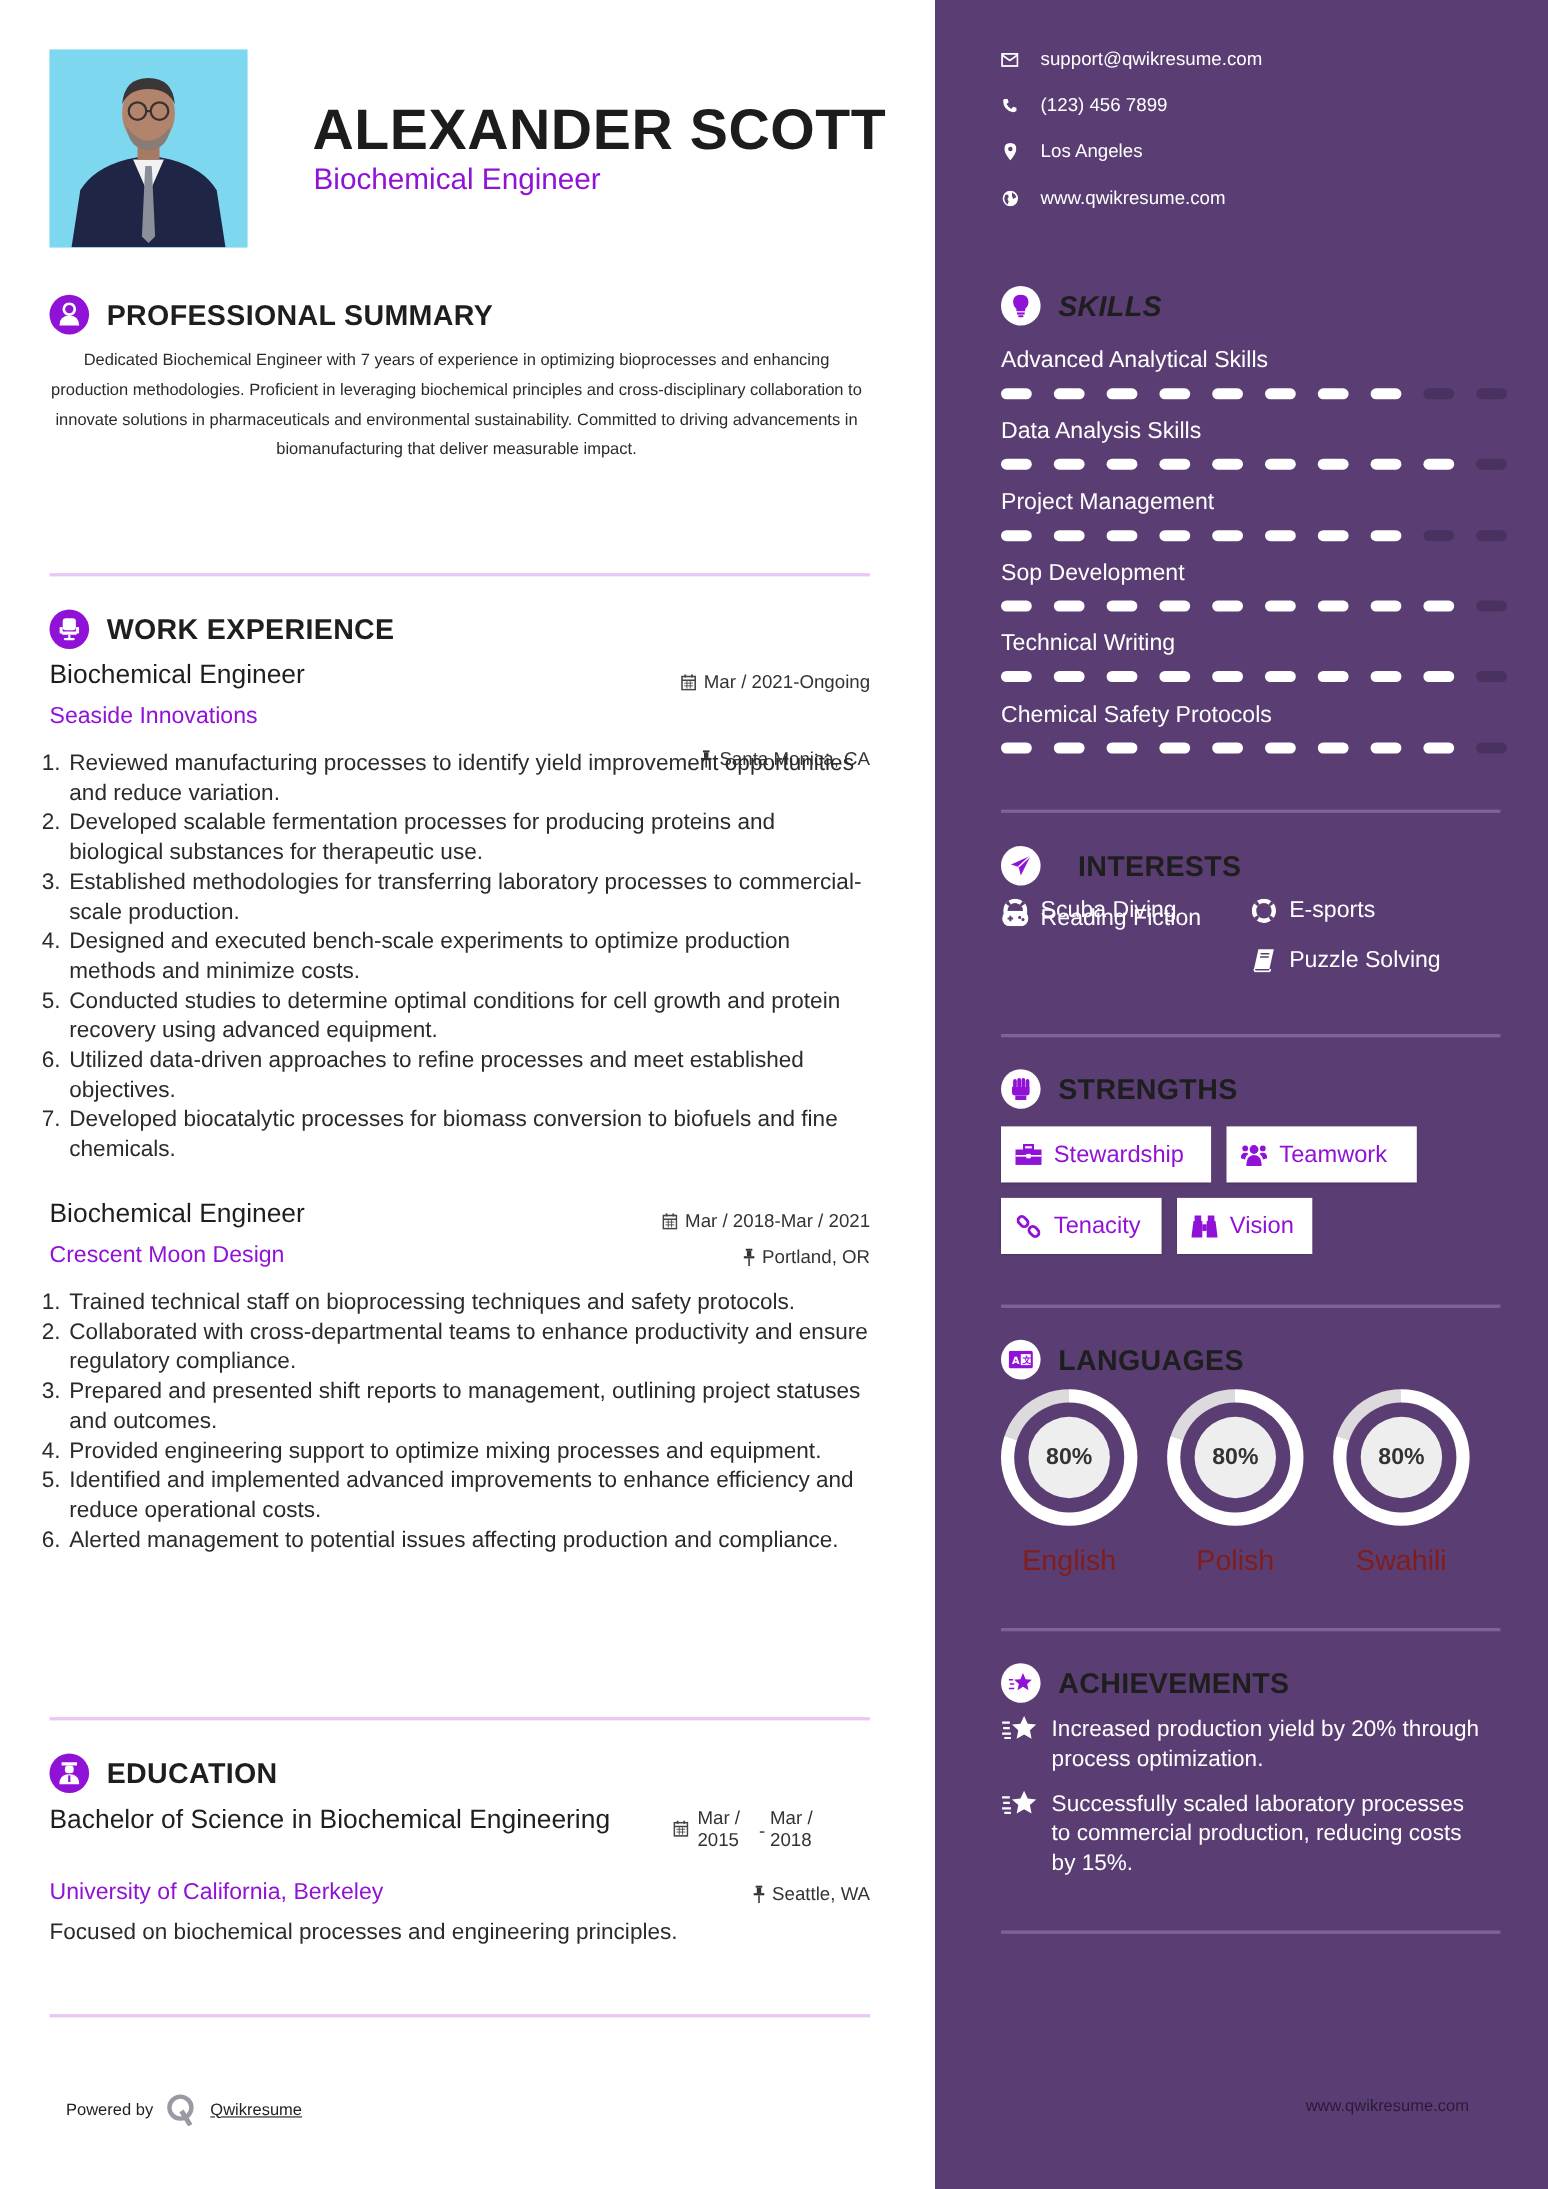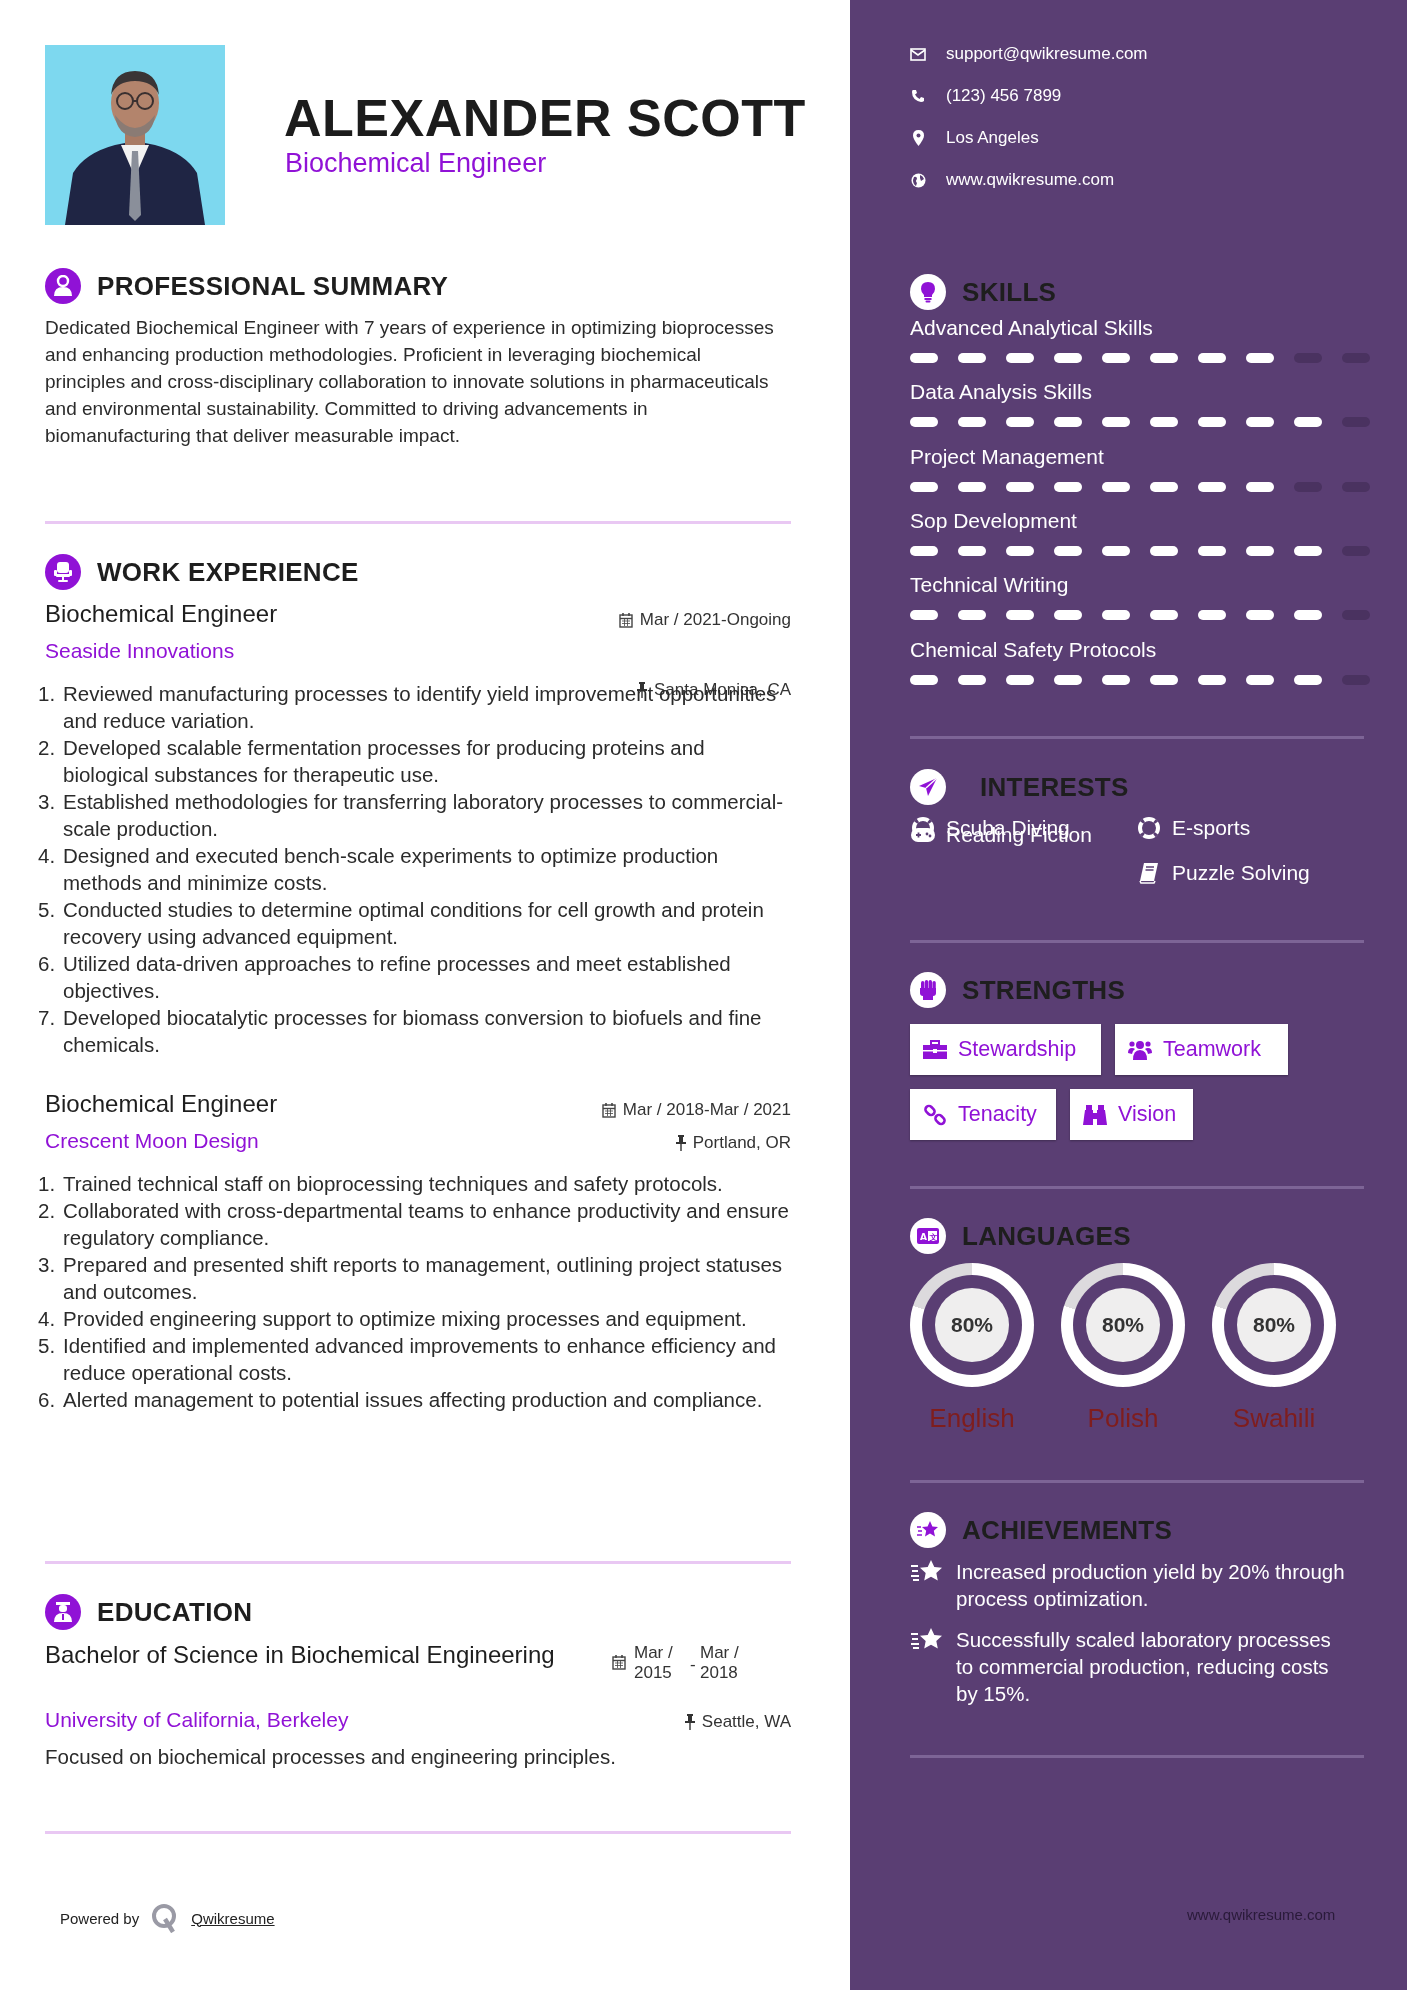--- a/index.html
+++ b/index.html
@@ -13,21 +13,21 @@
   .photo { position: absolute; left: 45px; top: 45px; width: 180px; height: 180px; background: #7dd8ef; overflow: hidden; }
   .name { position: absolute; left: 284px; top: 88px; font-size: 52px; font-weight: 700; color: #1c1c1c; letter-spacing: 0.5px; white-space: nowrap; }
   .job-title { position: absolute; left: 285px; top: 148px; font-size: 27px; color: #9012d6; white-space: nowrap; }
 
   
   .sec-head { position: absolute; display: flex; align-items: center; height: 40px; }
   .sec-icon { width: 36px; height: 36px; border-radius: 50%; background: #9012d6; display: flex; align-items: center; justify-content: center; margin-right: 16px; flex: none; }
   .sec-icon.light { background: #ffffff; }
   .sec-title { font-size: 26px; font-weight: 700; color: #1e1e1e; letter-spacing: 0.3px; white-space: nowrap; }
 
-  .summary { position: absolute; left: 45px; top: 314px; width: 740px; font-size: 19px; line-height: 27px; color: #2b2b2b; }
+  .summary { position: absolute; left: 45px; top: 314px; width: 740px; font-size: 15px; line-height: 27px; color: #2b2b2b; text-align: center; }
 
   .divider-l { position: absolute; left: 45px; width: 746px; height: 3px; background: #e9c8f3; }
   .divider-r { position: absolute; left: 910px; width: 454px; height: 3px; background: #7d6496; }
 
   .job-title-row { position: absolute; left: 45px; font-size: 24px; color: #1e1e1e; white-space: nowrap; }
   .company { position: absolute; left: 45px; font-size: 21px; color: #9012d6; white-space: nowrap; }
   .meta { position: absolute; right: 59px; font-size: 17px; color: #333; display: flex; align-items: center; gap: 7px; white-space: nowrap; }
   .meta svg { flex: none; }
 
   ol.duties { position: absolute; left: 45px; width: 745px; font-size: 20.5px; line-height: 27px; color: #2b2b2b; list-style: none; }
@@ -267,21 +267,21 @@
 <div class="contact" style="top:170px;">
   <span class="ci">
     <svg width="15" height="15" viewBox="0 0 15 15">
         <circle cx="7.5" cy="7.5" r="7" fill="#fff"></circle>
         <path d="M3 4 Q6 3 6 6 Q4 8 6 10 L5 13 Q2 11 2 7 Z M9 2 Q12 3 13 6 L10 8 L9 5 Z" fill="#5a3e73"></path>
       </svg>
   </span>
   <span>www.qwikresume.com</span>
 </div>
 
-<div class="sec-head" style="left:910px; top:272px;">
+<div class="sec-head" style="left:910px; top:258px;font-style:italic;">
   <span class="sec-icon light">
     <svg width="16" height="22" viewBox="0 0 16 22">
         <path d="M8 1 Q15 1 15 8 Q15 11 12 14 L12 16 L4 16 L4 14 Q1 11 1 8 Q1 1 8 1 Z" fill="#9012d6"></path>
         <rect x="4.5" y="17" width="7" height="2" fill="#9012d6"></rect>
         <rect x="5.5" y="19.5" width="5" height="2" rx="1" fill="#9012d6"></rect>
       </svg>
   </span>
   <span class="sec-title">SKILLS</span>
 </div>
 

